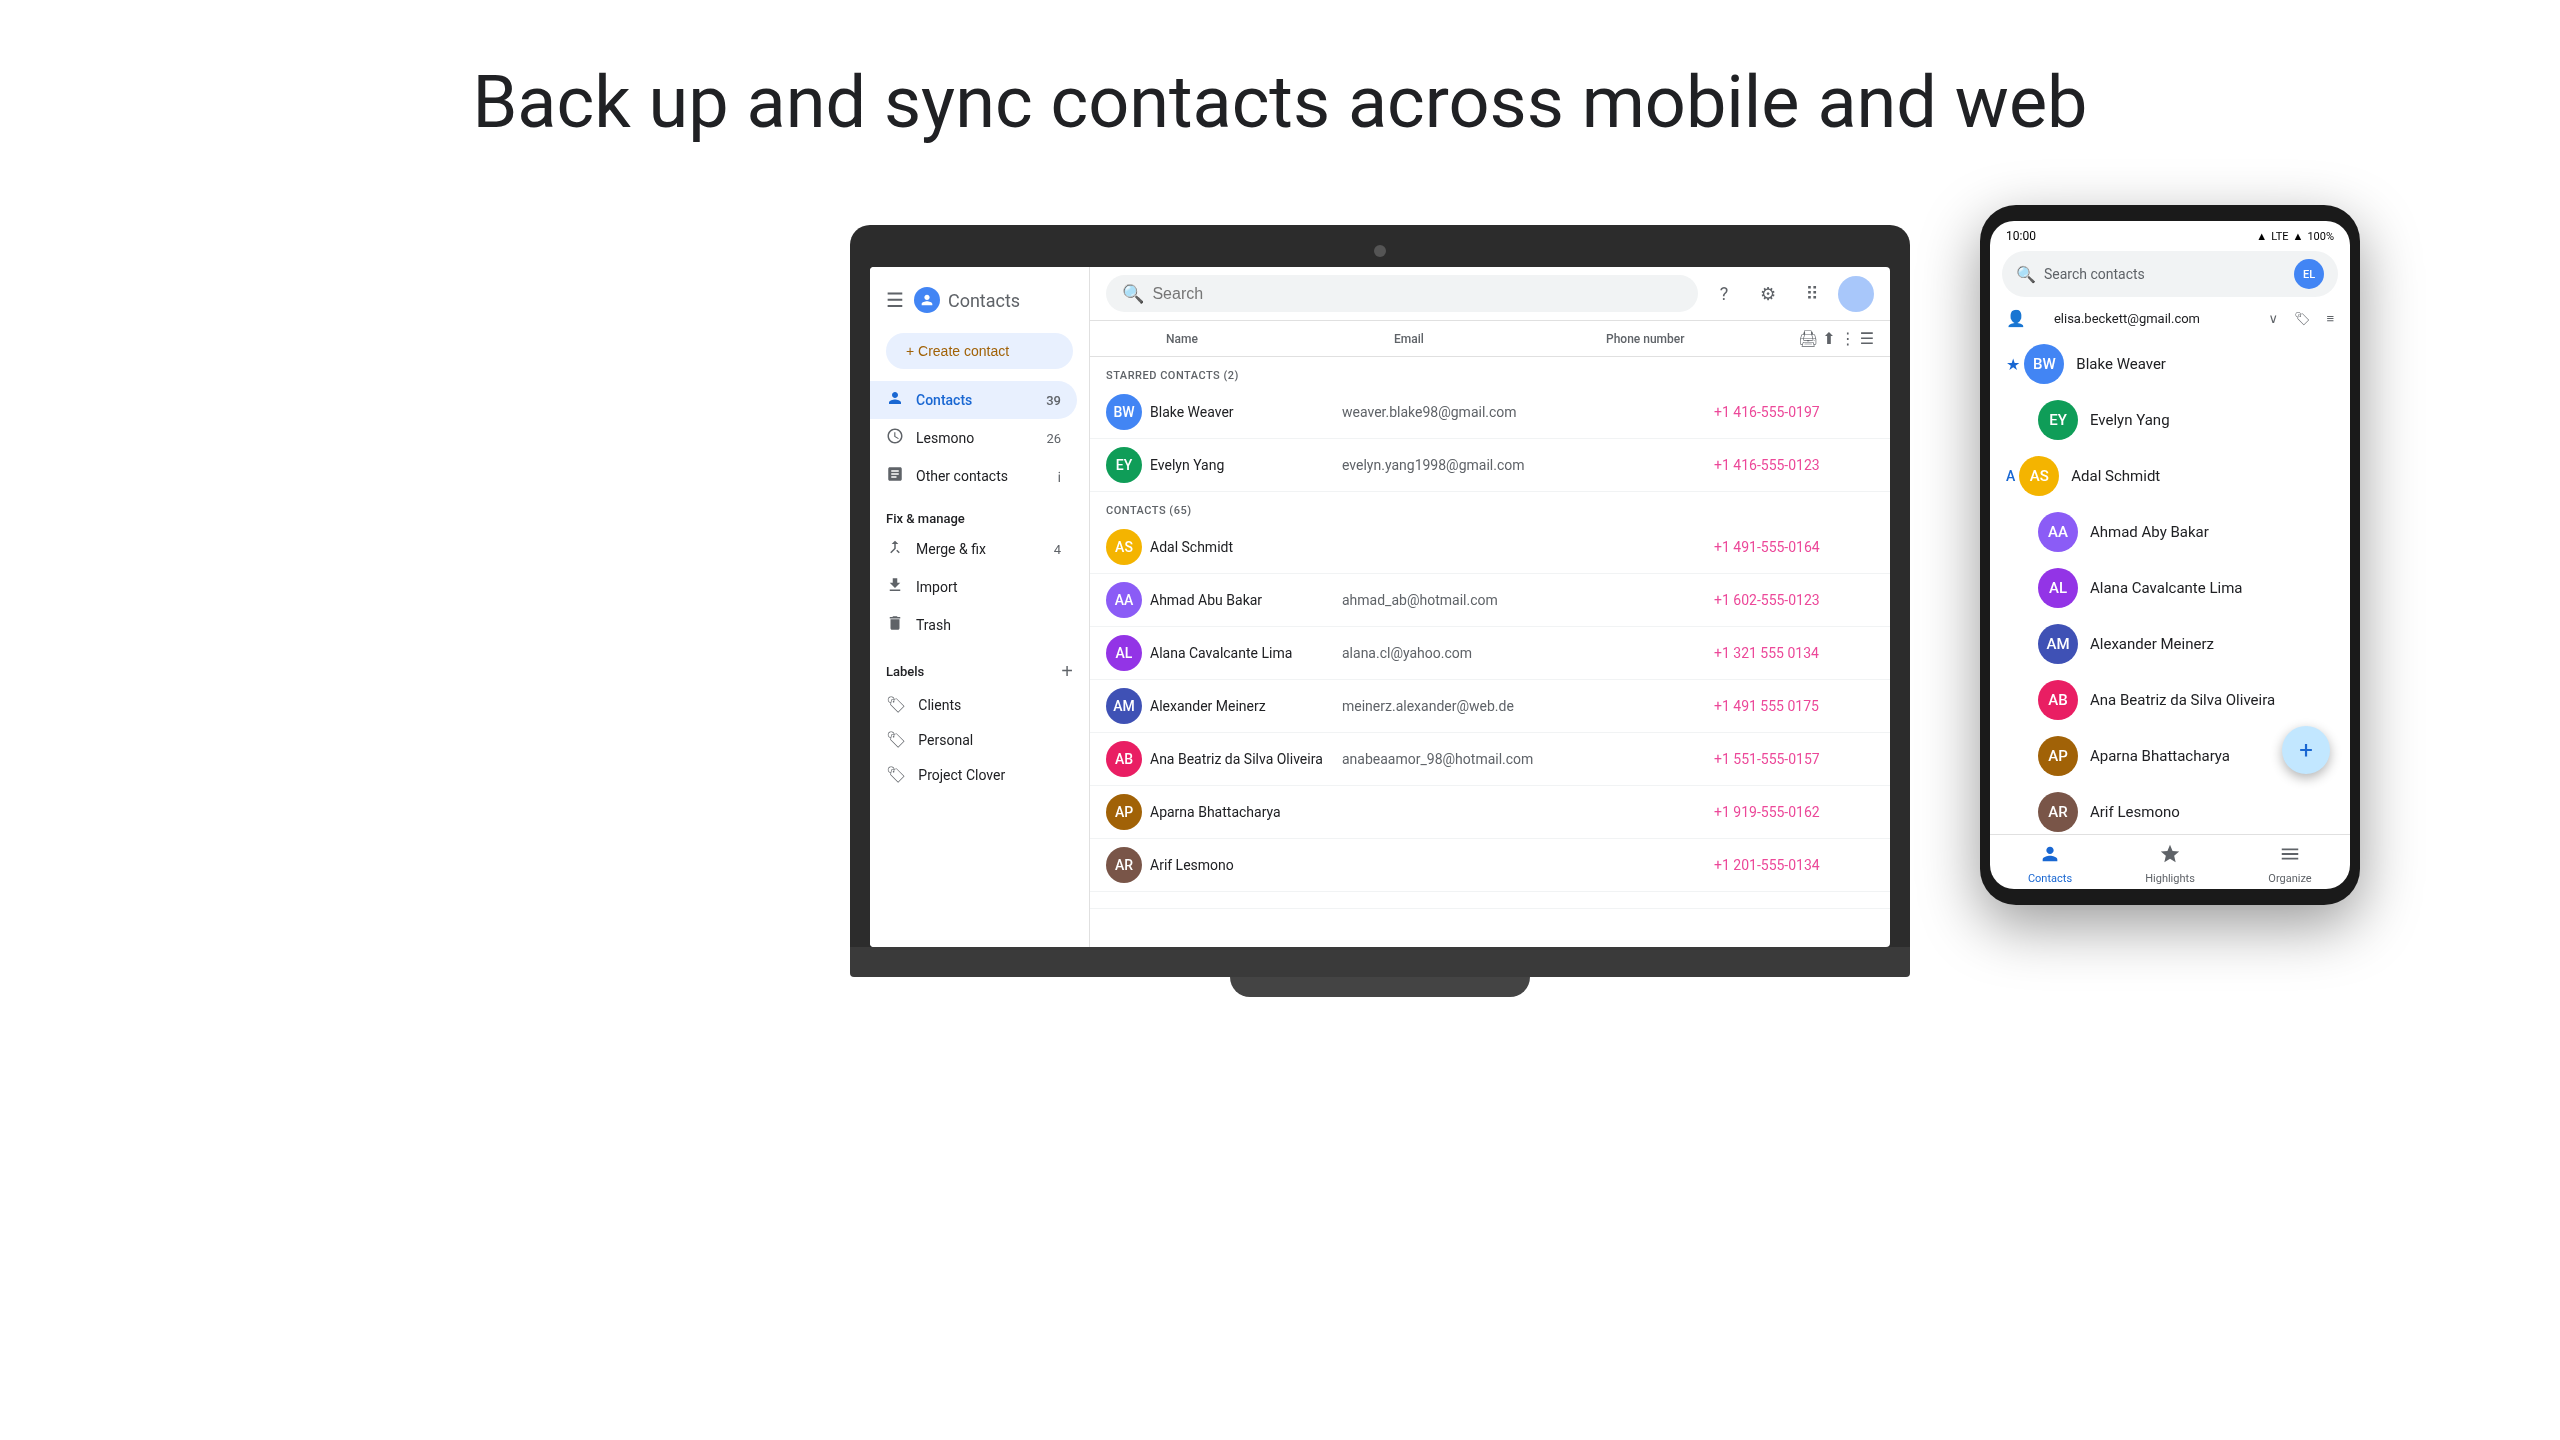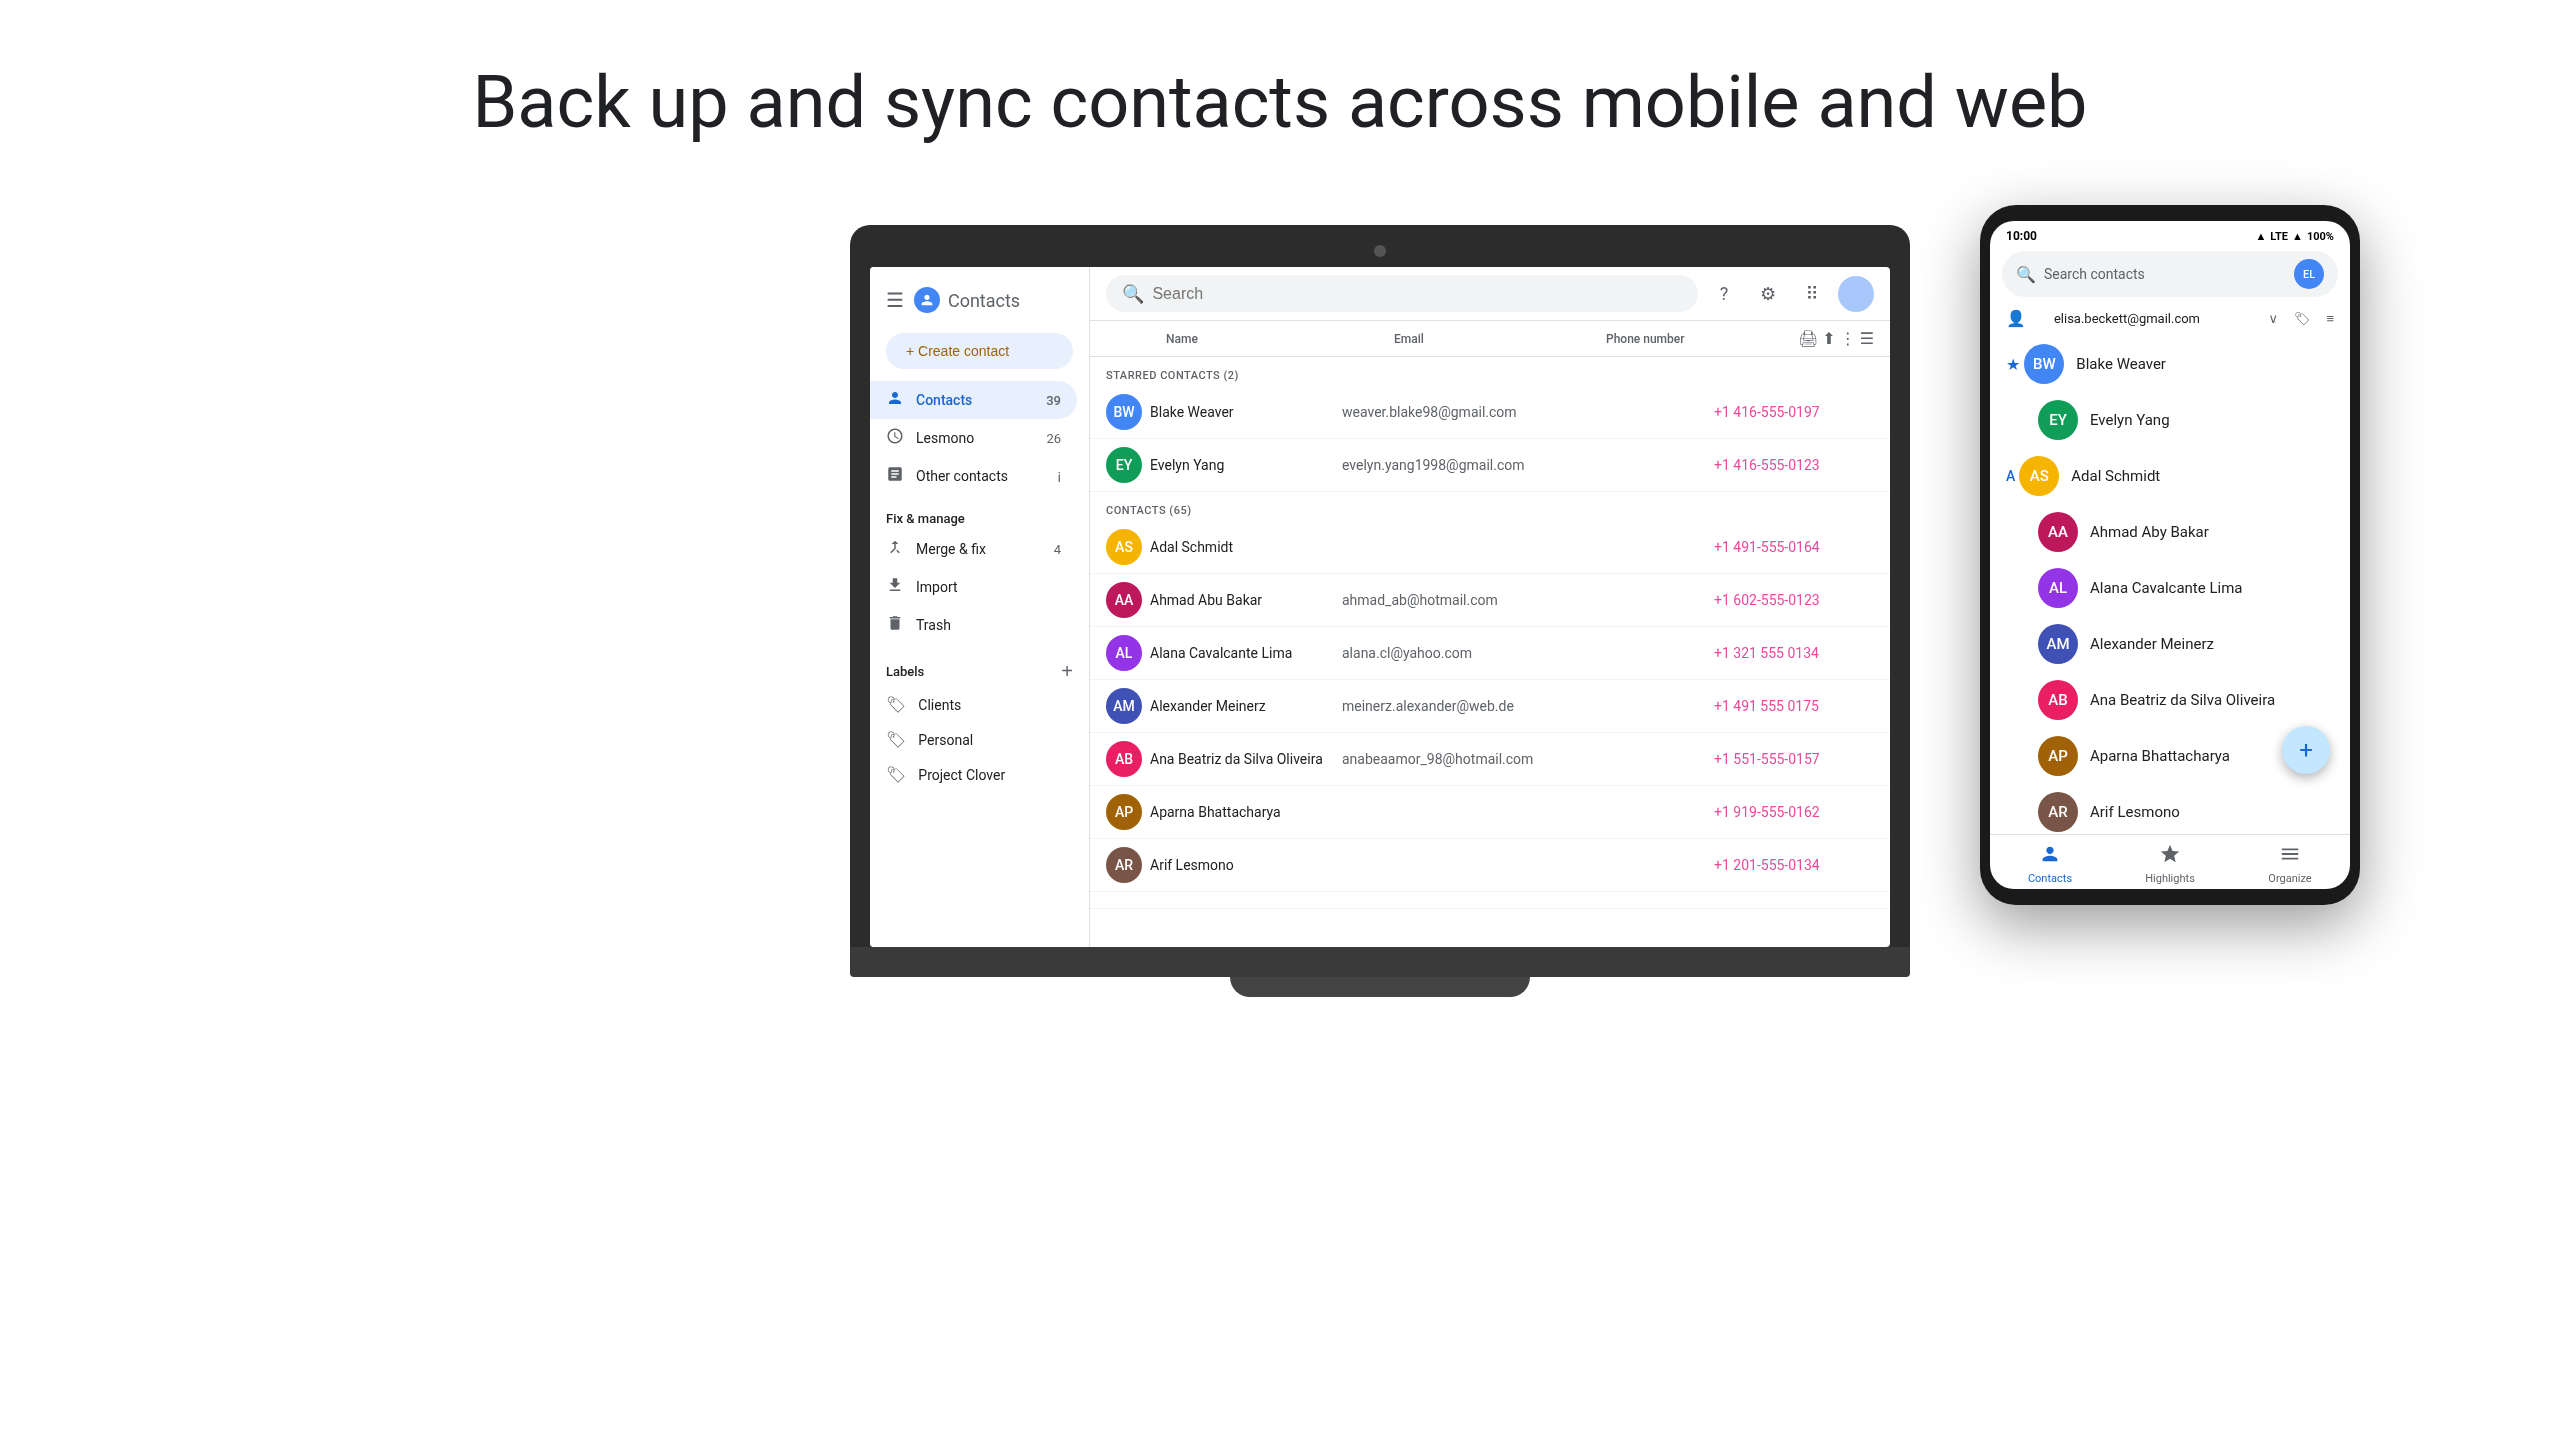--- a/index.html
+++ b/index.html
@@ -389,21 +389,21 @@
       background: #fff;
       font-size: 13px;
     }
 
     .phone-status-bar {
       display: flex;
       align-items: center;
       justify-content: space-between;
       padding: 8px 16px 4px;
       font-size: 12px;
-      font-weight: 700;
+      font-weight: 400;
     }
 
     .status-right {
       display: flex;
       align-items: center;
       gap: 4px;
       font-size: 11px;
     }
 
     .phone-search-bar {
@@ -535,21 +535,21 @@
       color: #1967d2;
       box-shadow: 0 4px 12px rgba(0,0,0,0.3);
       cursor: pointer;
       z-index: 10;
     }
 
     
     .av-blue { background: #4285f4; text-align: right; }
     .av-teal { background: #0f9d58; }
     .av-orange { background: #f4b400; }
-    .av-red { background: #be185d; }
+    .av-red { background: #8b5cf6; }
     .av-purple { background: #9334e6; }
     .av-pink { background: #e91e63; }
     .av-cyan { background: #a16207; }
     .av-green { background: #4caf50; }
     .av-brown { background: #795548; }
     .av-indigo { background: #3f51b5; }
   </style>
 </head>
 <body>
 

